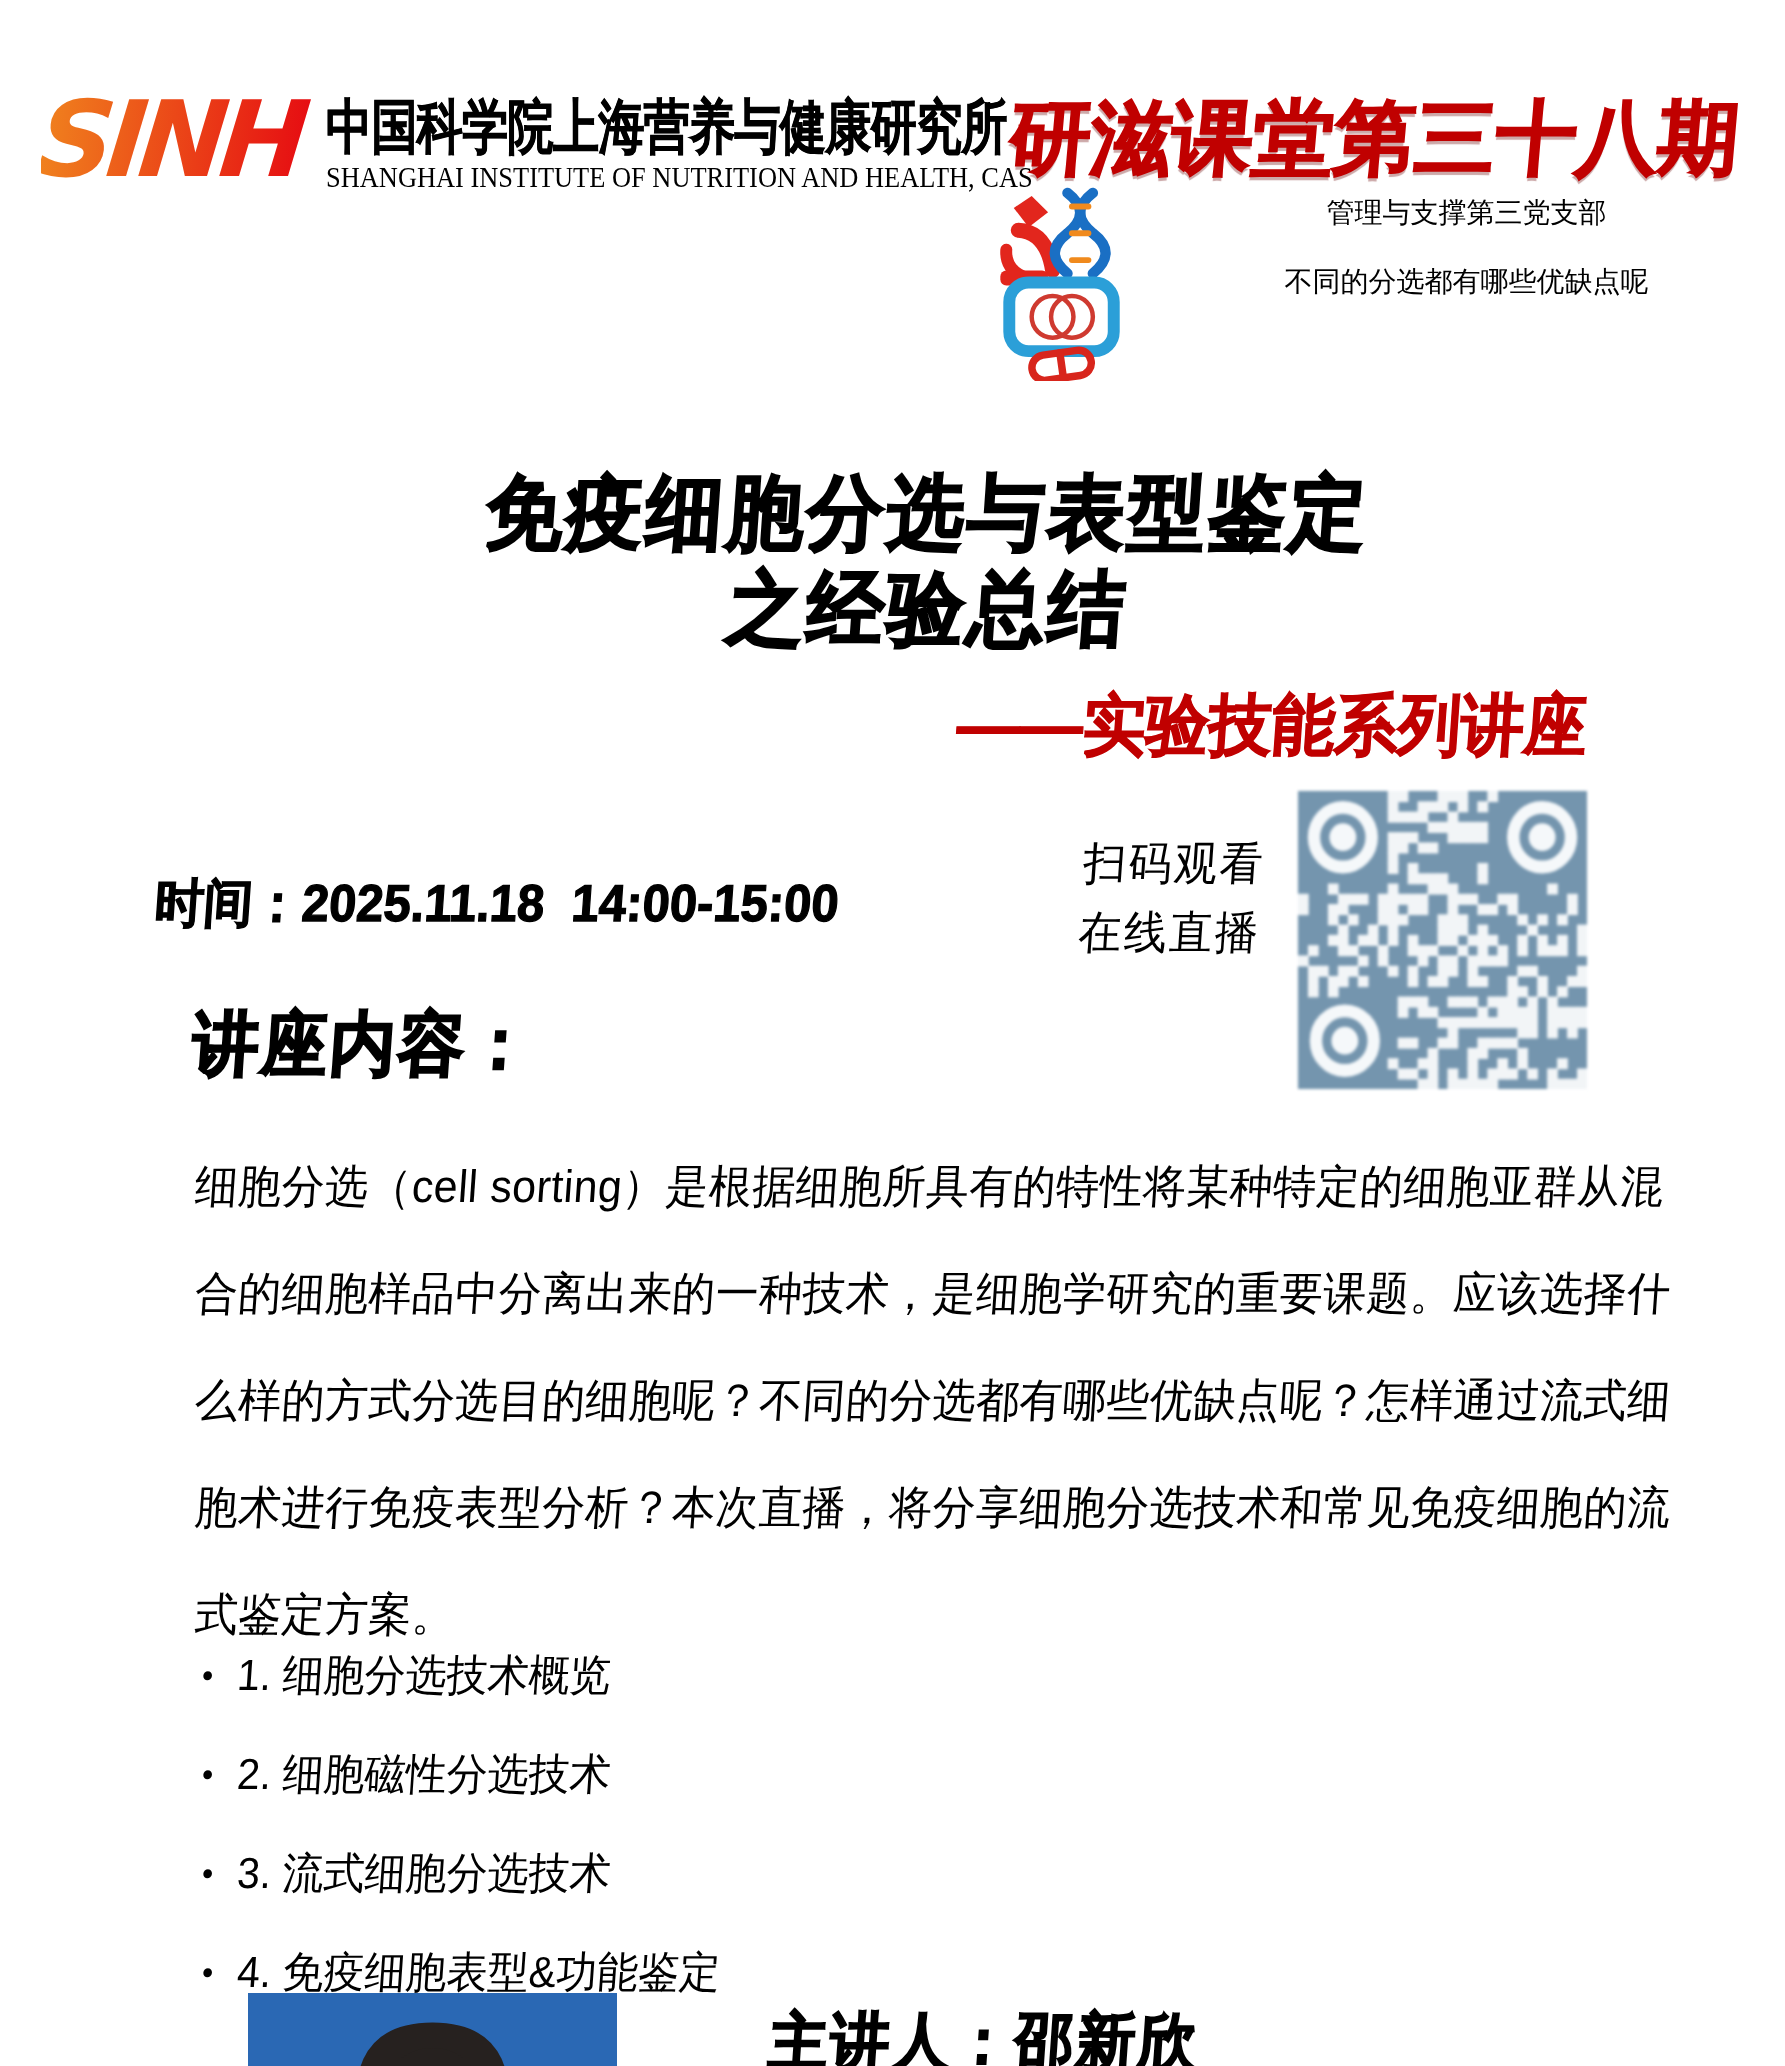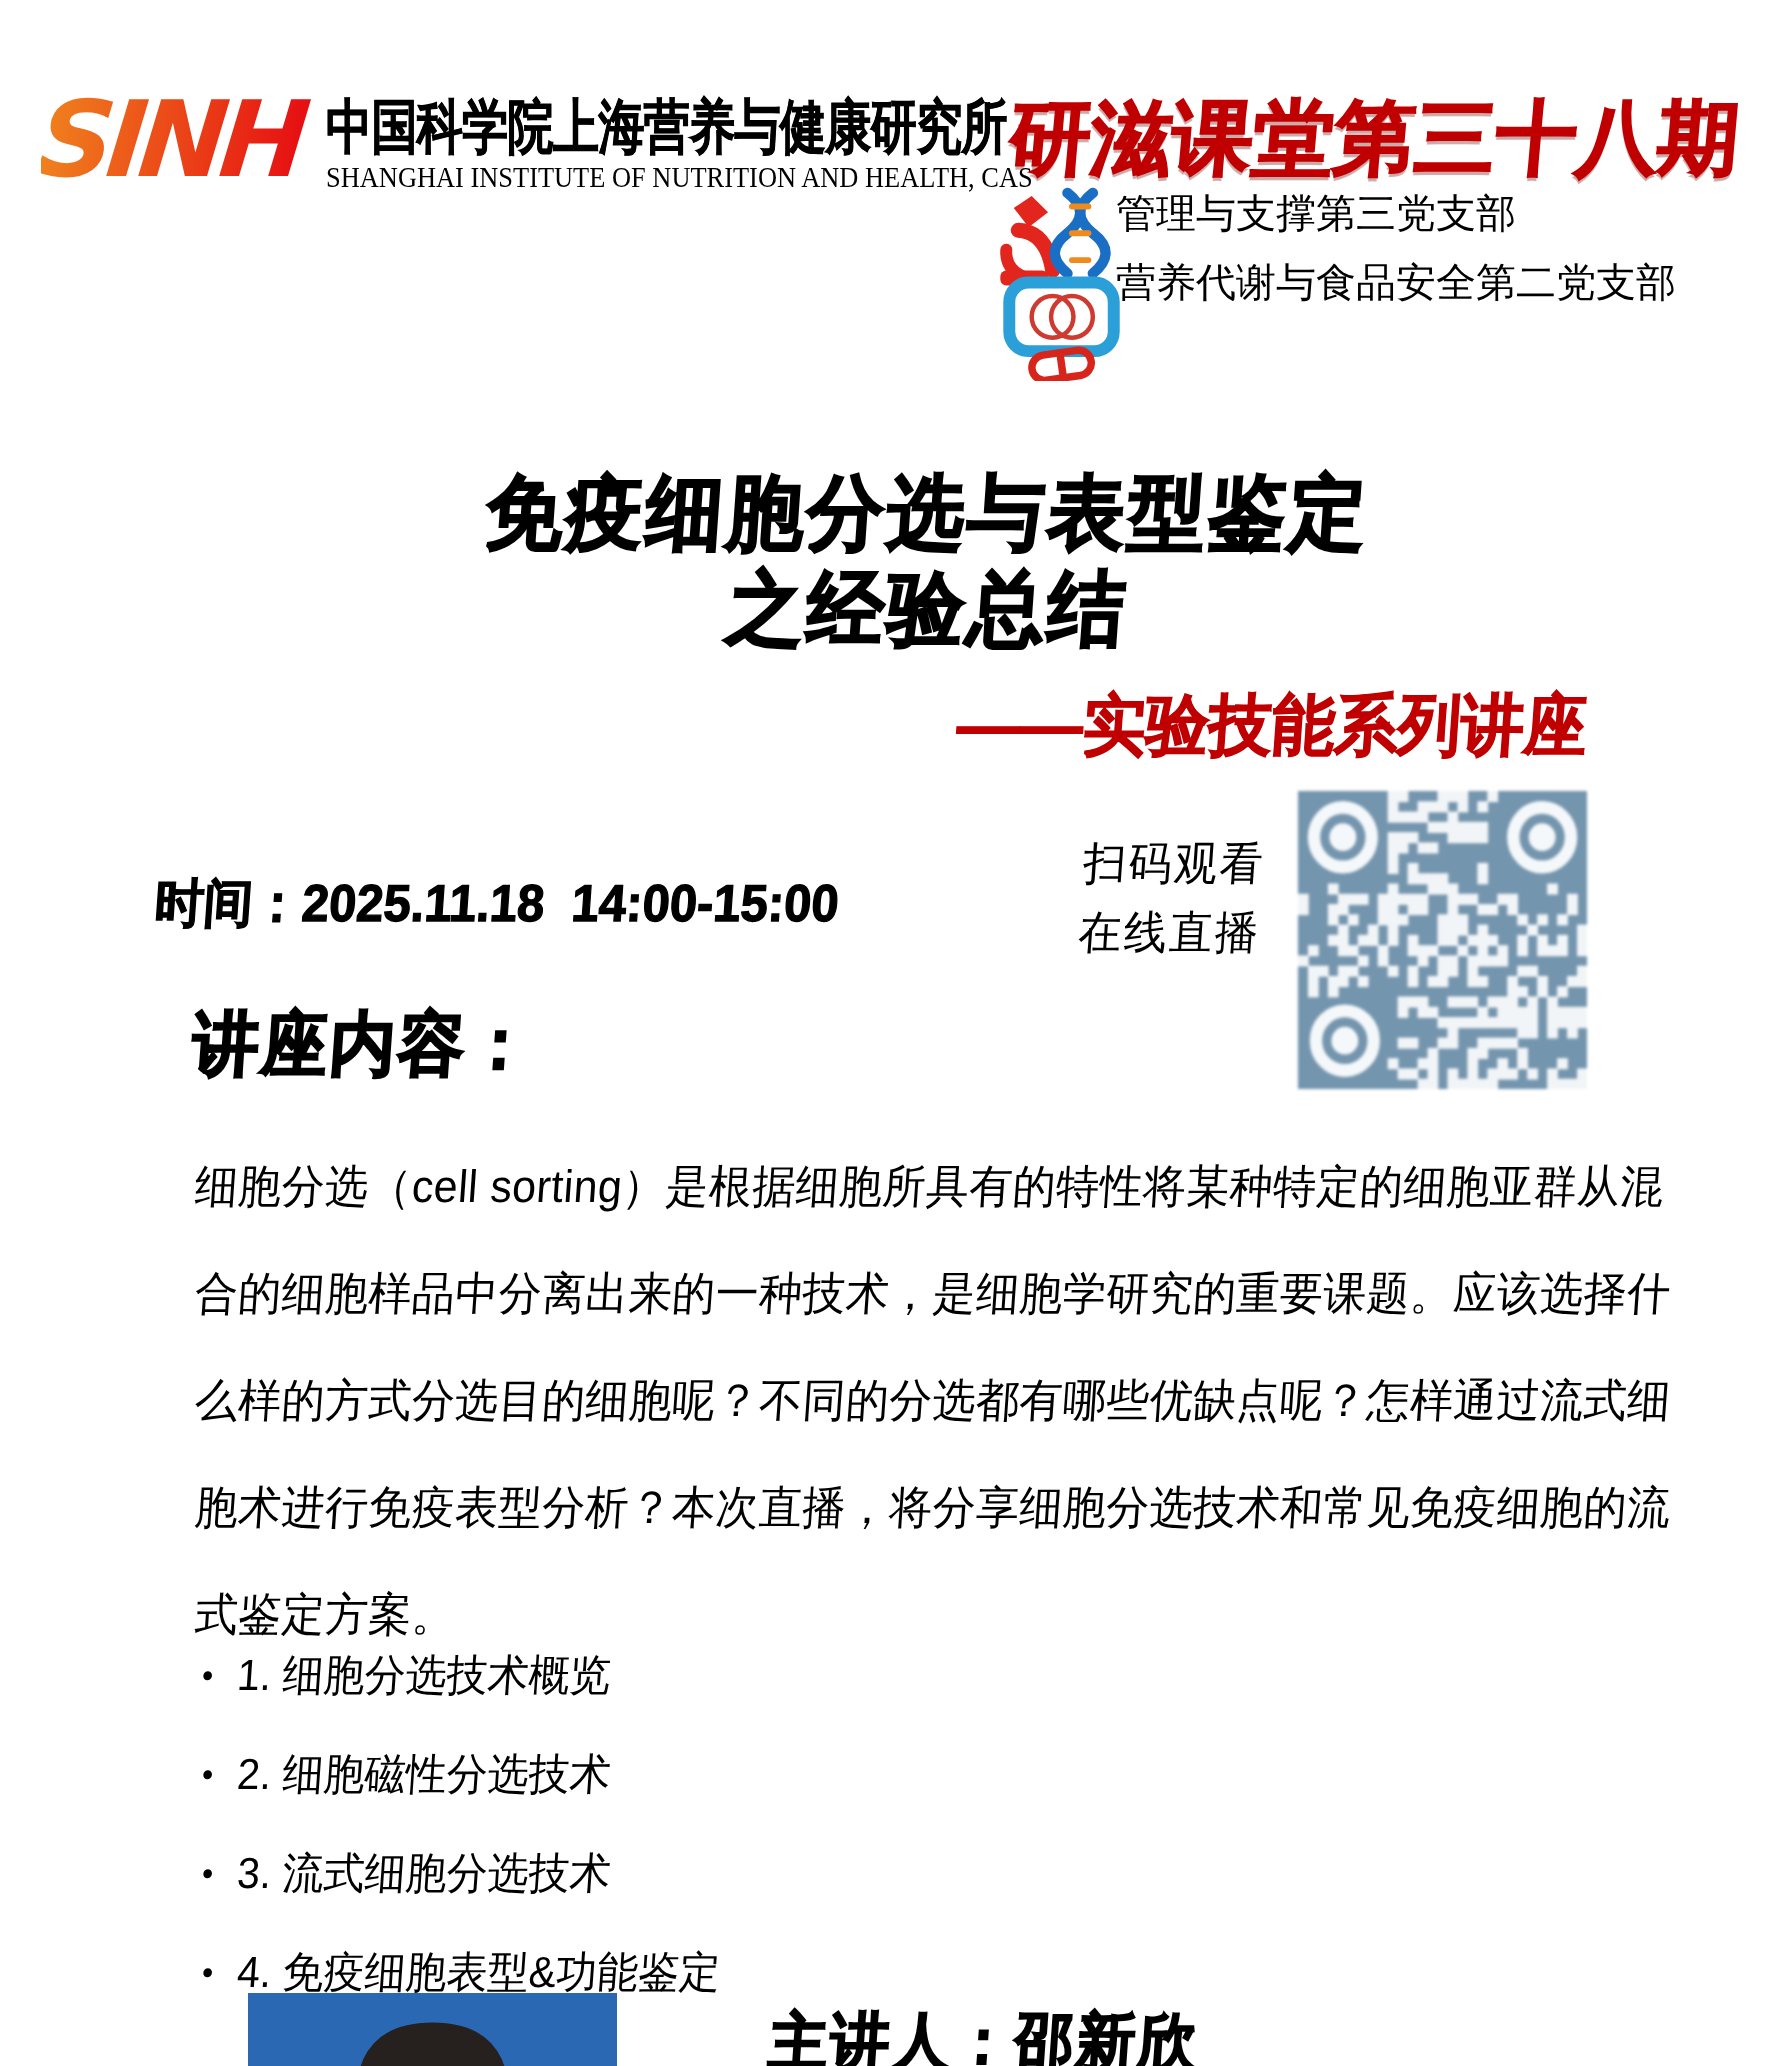--- a/index.html
+++ b/index.html
@@ -11,22 +11,22 @@
   
   .sinh{left:41px;top:83px;width:281px;height:112px;}
   .inst-cn{left:326px;top:88px;font-size:59px;font-weight:900;-webkit-text-stroke:0.8px #000;
            white-space:nowrap;transform:scaleX(.78);transform-origin:left top;letter-spacing:-0.8px;}
   .inst-en{left:326px;top:160px;font-family:"Liberation Serif","DejaVu Serif",serif;font-size:30px;
            white-space:nowrap;transform:scaleX(.88);transform-origin:left top;letter-spacing:0px;}
   .series{left:1010px;top:85px;font-size:81px;font-weight:900;color:#c00000;white-space:nowrap;
           transform:skewX(-5deg);-webkit-text-stroke:1.7px #c00000;
           text-shadow:0 3.7px 0.8px rgba(110,10,10,.35);}
   .branch-icon{left:986px;top:187px;width:157px;height:194px;}
-  .branches{left:1116px;top:193px;width:597px;display:flex;flex-direction:column;gap:29px;
-            text-align:left;font-size:40px;line-height:40px;white-space:nowrap;}
+  .branches{left:1168px;top:193px;width:597px;display:flex;flex-direction:column;gap:29px;
+            text-align:center;font-size:28px;line-height:40px;white-space:nowrap;}
 
   
   .title-line{left:70px;width:1715px;text-align:center;font-size:77px;font-weight:900;
               letter-spacing:3.3px;-webkit-text-stroke:2.1px #000;white-space:nowrap;}
   .title1{top:462px;}
   .title2{top:558px;}
   .subtitle{right:198px;top:683px;font-size:63px;font-weight:900;color:#c00000;
             -webkit-text-stroke:1.2px #c00000;white-space:nowrap;}
 
   
@@ -83,21 +83,21 @@
       <circle cx="55" cy="87" r="14" fill="none" stroke="#cf3a30" stroke-width="3"></circle>
       <g transform="rotate(-8 48 119)">
         <rect x="28" y="111" width="40" height="17" rx="8.5" fill="none" stroke="#d8251c" stroke-width="5"></rect>
         <line x1="48" y1="111" x2="48" y2="128" stroke="#d8251c" stroke-width="5"></line>
       </g>
     </g>
   </svg>
 
   <div class="abs branches">
     <div>管理与支撑第三党支部</div>
-    <div>营养代谢与食品安全第二党支部</div>
+    <div>不同的分选都有哪些优缺点呢</div>
   </div>
 
   <div class="abs title-line title1 lean">免疫细胞分选与表型鉴定</div>
   <div class="abs title-line title2 lean">之经验总结</div>
   <div class="abs subtitle lean">——实验技能系列讲座</div>
 
   <div class="abs time lean">时间：2025.11.18  14:00-15:00</div>
 
   <div class="abs scan lean">
     <div>扫码观看</div>

